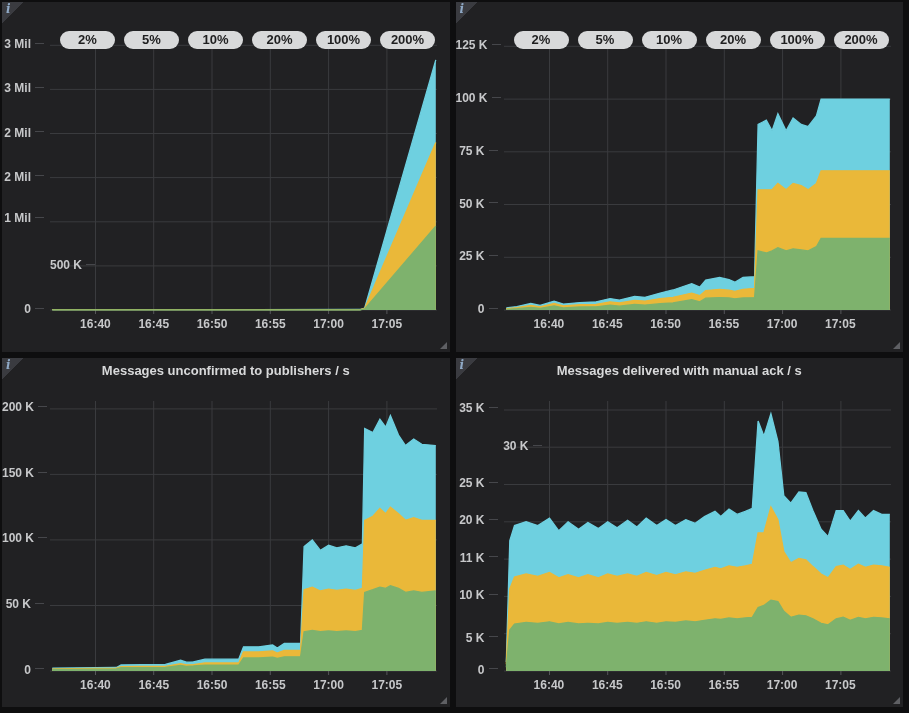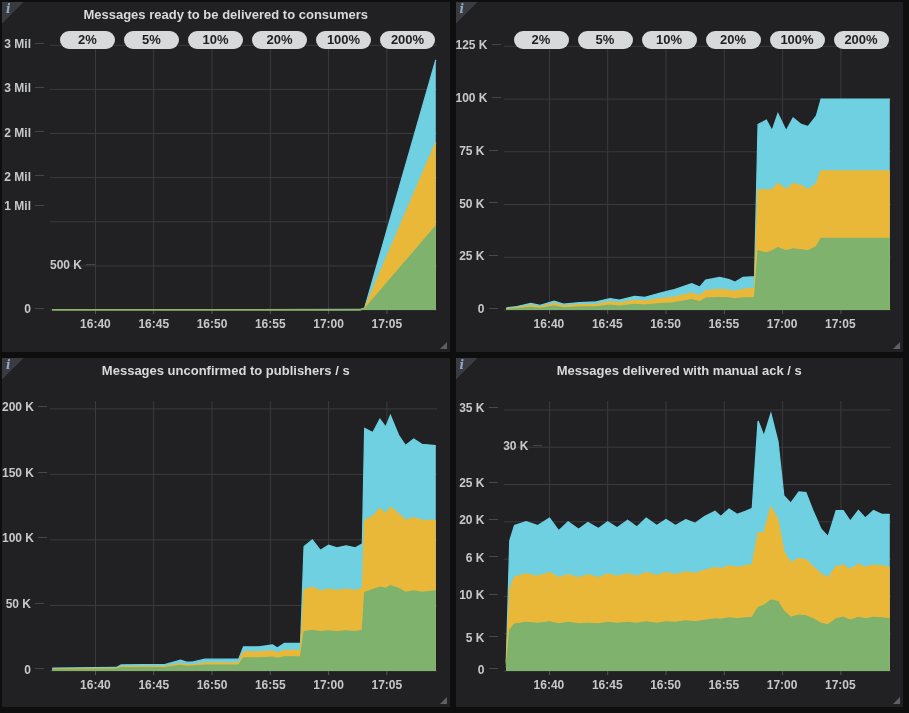--- a/index.html
+++ b/index.html
@@ -31,21 +31,20 @@
 </style>
 </head>
 <body>
 
 <div class="grid">
 
   <div class="panel">
     <div class="corner">
         <span>i</span>
       </div>
-    <div class="panel-title">Messages ready to be delivered to consumers</div>
     <div class="badges">
       <span class="badge">2%</span>
       <span class="badge">5%</span>
       <span class="badge">10%</span>
       <span class="badge">20%</span>
       <span class="badge">100%</span>
       <span class="badge">200%</span>
     </div>
     <div class="plot plot-top">
         <svg width="387" height="275">
@@ -72,21 +71,21 @@
           <polyline points="2.3,269.7 310.1,269.5 314.7,268.0 385.8,19.9" fill="none" stroke="#6ED0E0" stroke-width="1.3"></polyline>
           <polygon points="2.3,270 2.3,269.7 310.1,269.6 314.7,268.4 385.8,102.4 385.8,270" fill="#EAB839"></polygon>
           <polyline points="2.3,269.7 310.1,269.6 314.7,268.4 385.8,102.4" fill="none" stroke="#EAB839" stroke-width="1.3"></polyline>
           <polygon points="2.3,270 2.3,269.8 310.1,269.8 314.7,268.9 385.8,186.2 385.8,270" fill="#7EB26D"></polygon>
           <polyline points="2.3,269.8 310.1,269.8 314.7,268.9 385.8,186.2" fill="none" stroke="#7EB26D" stroke-width="1.3"></polyline>
         </svg>
       </div>
     <div class="rsz"></div>
   <div class="ytick" style="top: 300px; width: 42px;">0</div>
       <div class="ytick" style="top: 255.882px; width: 42px; margin-left: 48px;">500 K</div>
-      <div class="ytick" style="top: 197px; width: 42px;">1 Mil</div>
+      <div class="ytick" style="top: 209px; width: 42px;">1 Mil</div>
       <div class="ytick" style="top: 167.647px; width: 42px;">2 Mil</div>
       <div class="ytick" style="top: 123.529px; width: 42px;">2 Mil</div>
       <div class="ytick" style="top: 79.4118px; width: 42px;">3 Mil</div>
       <div class="ytick" style="top: 35.2941px; width: 42px;">3 Mil</div>
       <div class="xtick" style="top: 315px; left: 71.4608px;">16:40</div>
       <div class="xtick" style="top: 315px; left: 129.744px;">16:45</div>
       <div class="xtick" style="top: 315px; left: 188.027px;">16:50</div>
       <div class="xtick" style="top: 315px; left: 246.31px;">16:55</div>
       <div class="xtick" style="top: 315px; left: 304.593px;">17:00</div>
       <div class="xtick" style="top: 315px; left: 362.877px;">17:05</div>
@@ -225,21 +224,21 @@
           <polygon points="2.3,270 2.3,263.3 5.8,188.0 10.5,176.0 22.1,173.0 33.8,175.3 45.5,171.5 54.8,176.8 64.1,173.8 74.6,176.8 83.9,173.8 94.4,176.8 103.7,173.0 113.1,175.3 123.6,173.0 132.9,175.3 142.2,171.5 152.7,174.5 162.0,171.5 171.4,173.8 181.8,170.8 191.2,172.3 200.5,169.3 211.0,166.3 216.8,167.8 225.0,164.8 233.1,166.3 241.3,164.8 248.3,163.3 254.1,132.0 259.9,132.0 266.9,105.9 273.9,118.6 279.8,150.7 286.8,161.9 294.9,157.4 301.9,158.9 308.9,165.6 317.1,173.0 324.1,176.8 332.2,165.6 339.2,164.1 346.2,168.6 354.4,163.3 361.4,166.3 369.5,164.1 377.7,164.8 385.8,166.3 385.8,270" fill="#EAB839"></polygon>
           <polyline points="2.3,263.3 5.8,188.0 10.5,176.0 22.1,173.0 33.8,175.3 45.5,171.5 54.8,176.8 64.1,173.8 74.6,176.8 83.9,173.8 94.4,176.8 103.7,173.0 113.1,175.3 123.6,173.0 132.9,175.3 142.2,171.5 152.7,174.5 162.0,171.5 171.4,173.8 181.8,170.8 191.2,172.3 200.5,169.3 211.0,166.3 216.8,167.8 225.0,164.8 233.1,166.3 241.3,164.8 248.3,163.3 254.1,132.0 259.9,132.0 266.9,105.9 273.9,118.6 279.8,150.7 286.8,161.9 294.9,157.4 301.9,158.9 308.9,165.6 317.1,173.0 324.1,176.8 332.2,165.6 339.2,164.1 346.2,168.6 354.4,163.3 361.4,166.3 369.5,164.1 377.7,164.8 385.8,166.3" fill="none" stroke="#EAB839" stroke-width="1.3"></polyline>
           <polygon points="2.3,270 2.3,266.3 5.8,229.0 10.5,223.0 22.1,221.5 33.8,222.3 45.5,220.8 54.8,223.0 64.1,221.5 74.6,223.0 83.9,222.3 94.4,223.0 103.7,221.5 113.1,222.3 123.6,221.5 132.9,222.3 142.2,220.8 152.7,222.3 162.0,220.8 171.4,221.5 181.8,220.0 191.2,220.8 200.5,219.3 211.0,217.8 216.8,218.5 225.0,217.0 233.1,217.8 241.3,217.0 248.3,216.3 254.1,206.6 259.9,204.4 266.9,199.1 273.9,200.6 279.8,210.3 286.8,216.3 294.9,214.1 301.9,214.8 308.9,217.8 317.1,222.3 324.1,223.8 332.2,217.8 339.2,216.3 346.2,219.3 354.4,216.3 361.4,217.8 369.5,216.3 377.7,217.0 385.8,217.8 385.8,270" fill="#7EB26D"></polygon>
           <polyline points="2.3,266.3 5.8,229.0 10.5,223.0 22.1,221.5 33.8,222.3 45.5,220.8 54.8,223.0 64.1,221.5 74.6,223.0 83.9,222.3 94.4,223.0 103.7,221.5 113.1,222.3 123.6,221.5 132.9,222.3 142.2,220.8 152.7,222.3 162.0,220.8 171.4,221.5 181.8,220.0 191.2,220.8 200.5,219.3 211.0,217.8 216.8,218.5 225.0,217.0 233.1,217.8 241.3,217.0 248.3,216.3 254.1,206.6 259.9,204.4 266.9,199.1 273.9,200.6 279.8,210.3 286.8,216.3 294.9,214.1 301.9,214.8 308.9,217.8 317.1,222.3 324.1,223.8 332.2,217.8 339.2,216.3 346.2,219.3 354.4,216.3 361.4,217.8 369.5,216.3 377.7,217.0 385.8,217.8" fill="none" stroke="#7EB26D" stroke-width="1.3"></polyline>
         </svg>
       </div>
     <div class="rsz"></div>
   <div class="ytick" style="top: 305px; width: 42px;">0</div>
       <div class="ytick" style="top: 273px; width: 42px;">5 K</div>
       <div class="ytick" style="top: 230.414px; width: 42px;">10 K</div>
-      <div class="ytick" style="top: 193.122px; width: 42px;">6 K</div>
+      <div class="ytick" style="top: 193.122px; width: 42px;">11 K</div>
       <div class="ytick" style="top: 155.829px; width: 42px;">20 K</div>
       <div class="ytick" style="top: 118.536px; width: 42px;">25 K</div>
       <div class="ytick" style="top: 81.2431px; width: 42px; padding-left: 44px;">30 K</div>
       <div class="ytick" style="top: 43.9503px; width: 42px;">35 K</div>
       <div class="xtick" style="top: 320px; left: 71.4608px;">16:40</div>
       <div class="xtick" style="top: 320px; left: 129.744px;">16:45</div>
       <div class="xtick" style="top: 320px; left: 188.027px;">16:50</div>
       <div class="xtick" style="top: 320px; left: 246.31px;">16:55</div>
       <div class="xtick" style="top: 320px; left: 304.593px;">17:00</div>
       <div class="xtick" style="top: 320px; left: 362.877px;">17:05</div>

